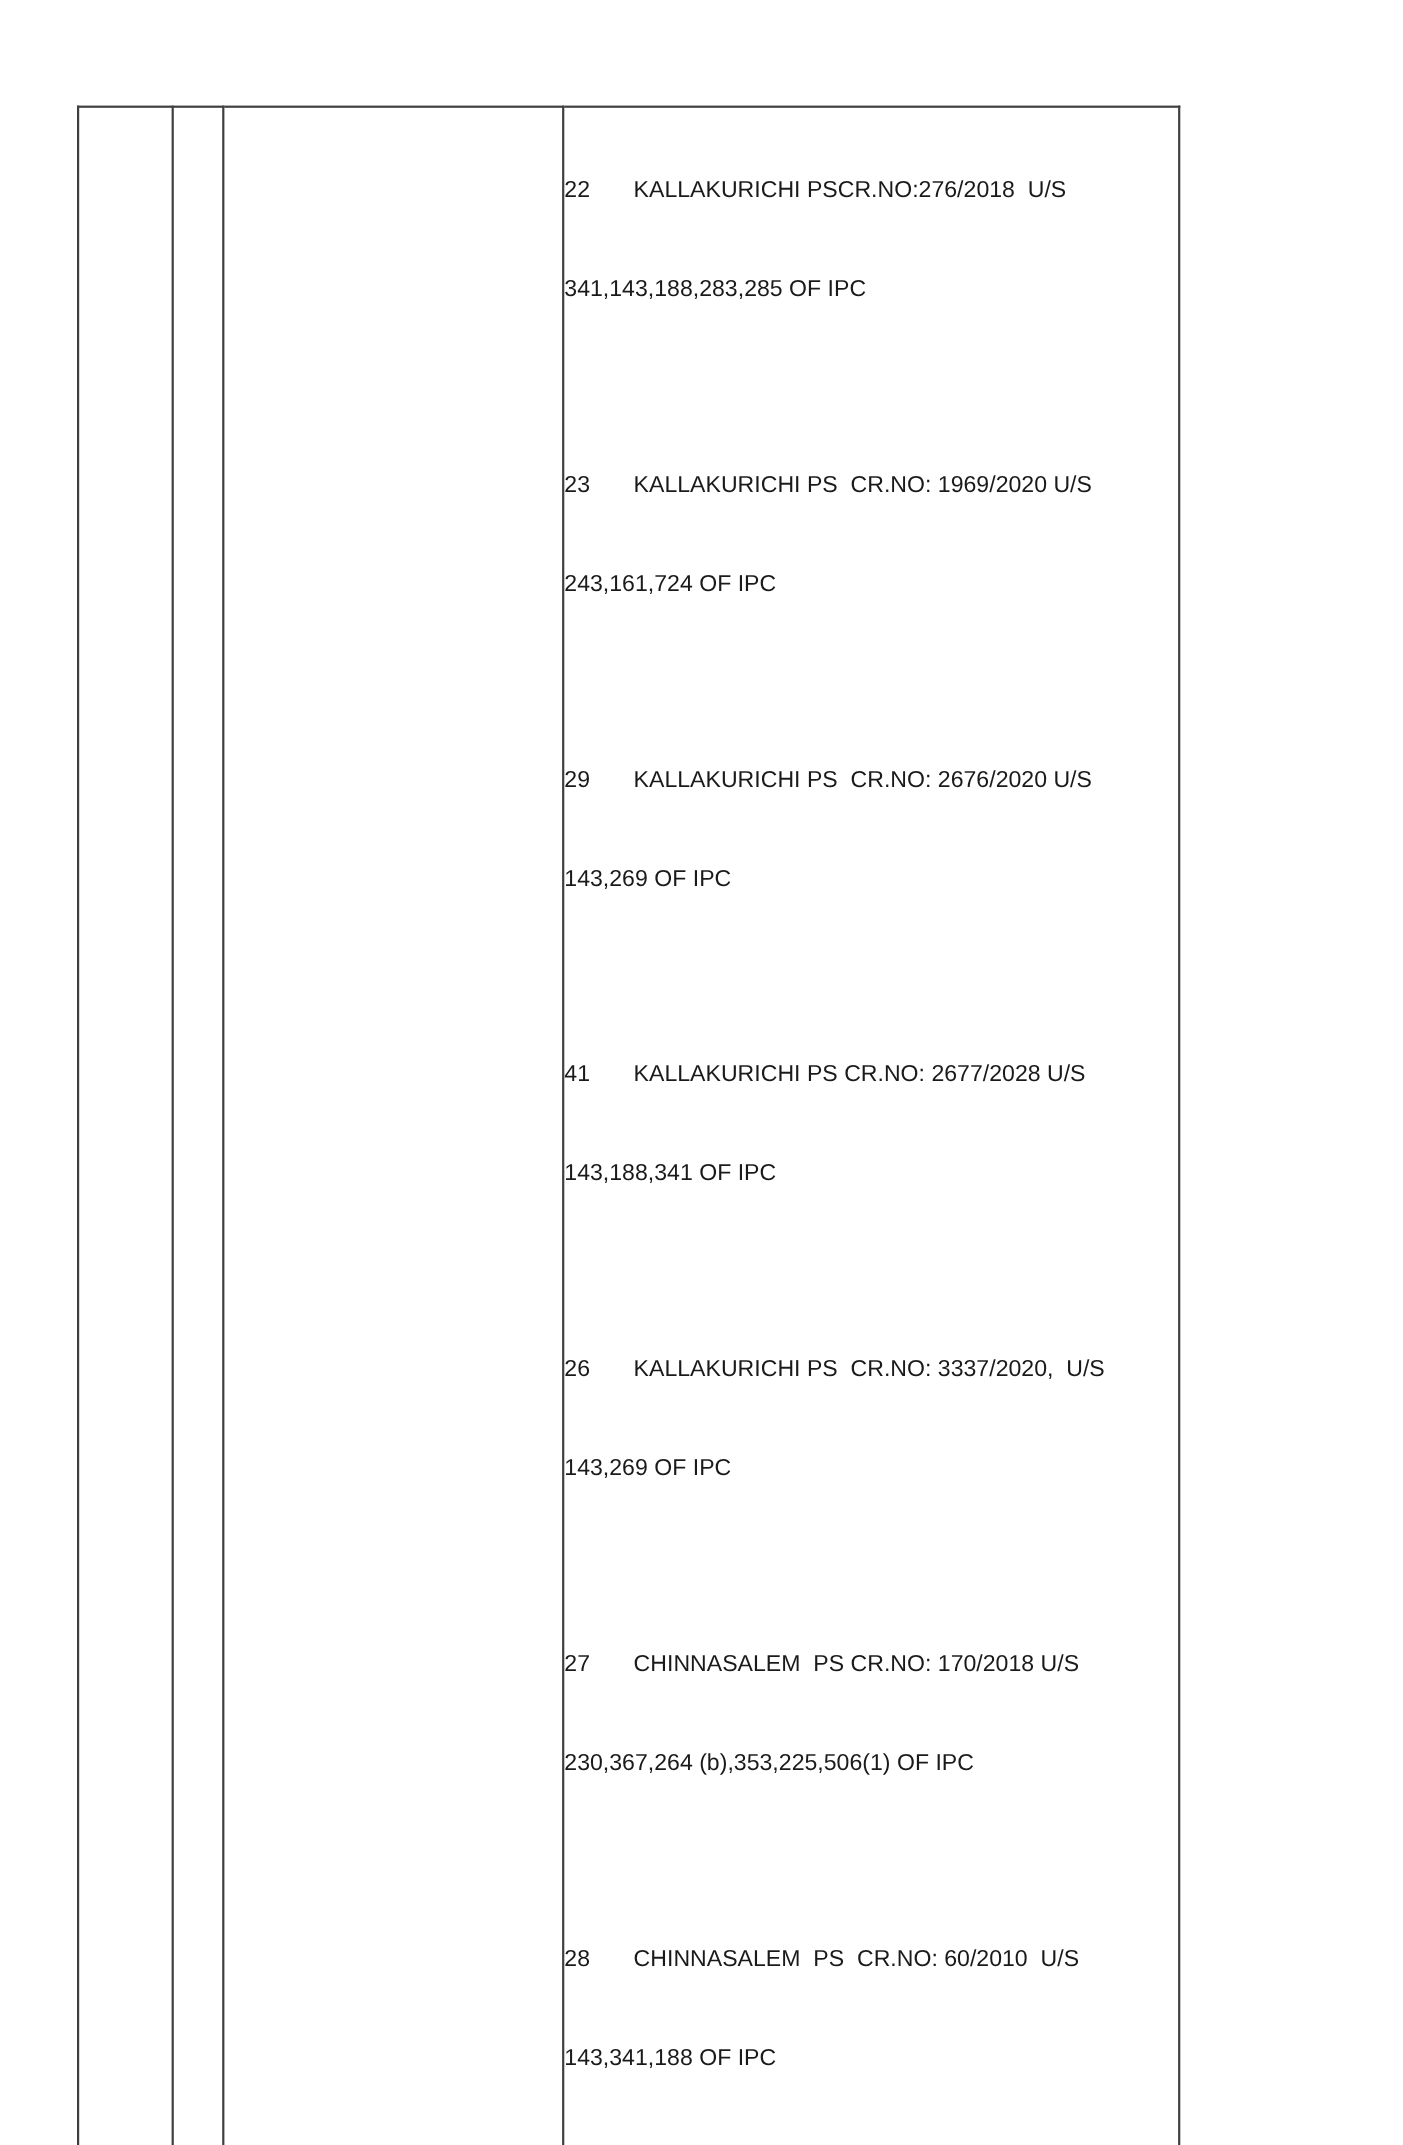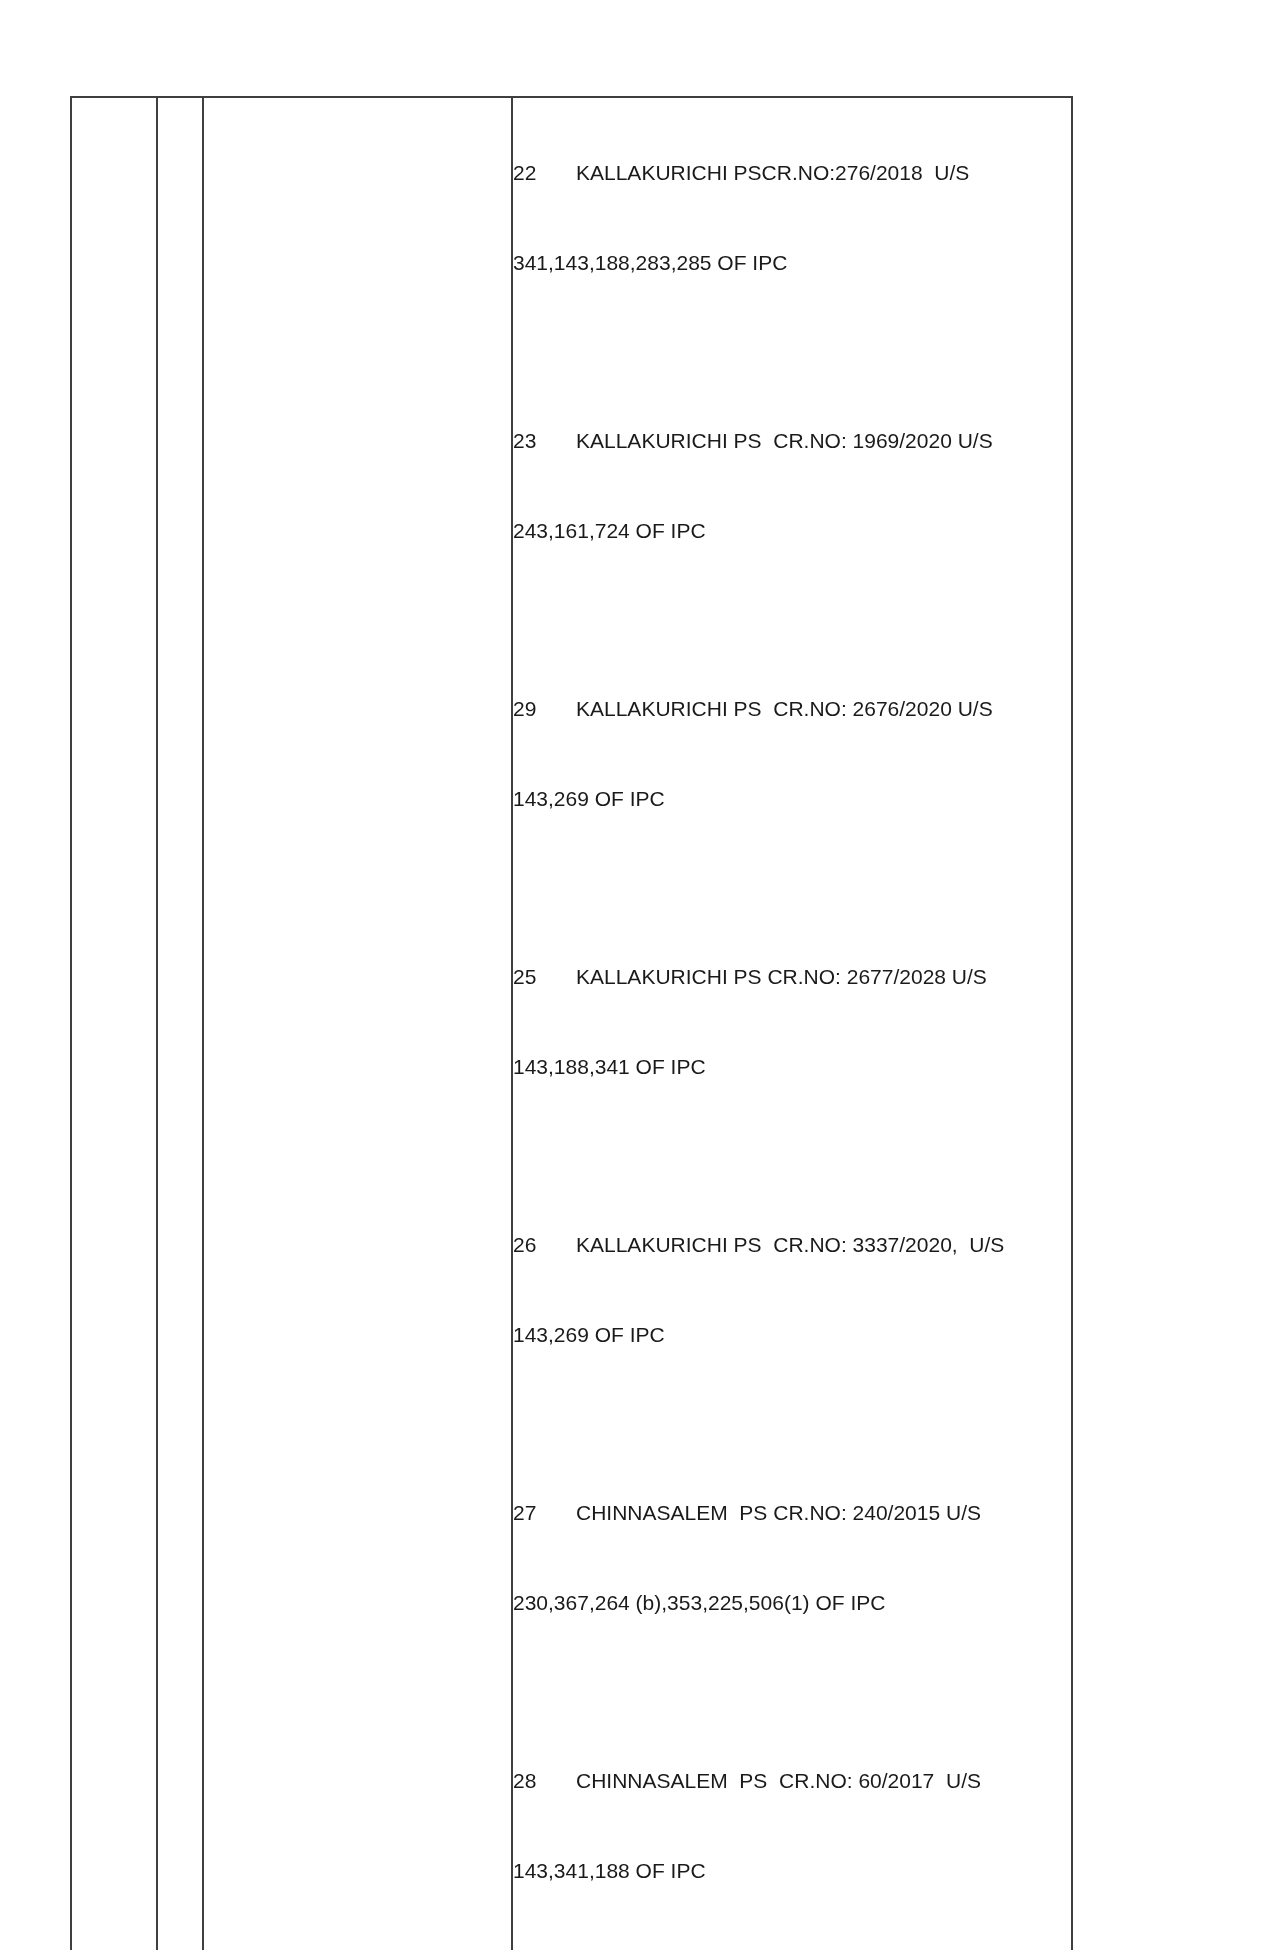--- a/index.html
+++ b/index.html
@@ -55,36 +55,36 @@
     <div class="case-line1"><span class="case-no">23</span><span class="case-text">KALLAKURICHI PS  CR.NO: 1969/2020 U/S</span></div>
     <div class="case-line2">243,161,724 OF IPC</div>
   </div>
 
   <div class="case-item">
     <div class="case-line1"><span class="case-no">29</span><span class="case-text">KALLAKURICHI PS  CR.NO: 2676/2020 U/S</span></div>
     <div class="case-line2">143,269 OF IPC</div>
   </div>
 
   <div class="case-item">
-    <div class="case-line1"><span class="case-no">25</span><span class="case-text">KALLAKURICHI PS CR.NO: 2677/2028 U/S</span></div>
+    <div class="case-line1"><span class="case-no">41</span><span class="case-text">KALLAKURICHI PS CR.NO: 2677/2028 U/S</span></div>
     <div class="case-line2">143,188,341 OF IPC</div>
   </div>
 
   <div class="case-item">
     <div class="case-line1"><span class="case-no">26</span><span class="case-text">KALLAKURICHI PS  CR.NO: 3337/2020,  U/S</span></div>
     <div class="case-line2">143,269 OF IPC</div>
   </div>
 
   <div class="case-item">
-    <div class="case-line1"><span class="case-no">27</span><span class="case-text">CHINNASALEM  PS CR.NO: 240/2015 U/S</span></div>
+    <div class="case-line1"><span class="case-no">27</span><span class="case-text">CHINNASALEM  PS CR.NO: 170/2018 U/S</span></div>
     <div class="case-line2">230,367,264 (b),353,225,506(1) OF IPC</div>
   </div>
 
   <div class="case-item">
-    <div class="case-line1"><span class="case-no">28</span><span class="case-text">CHINNASALEM  PS  CR.NO: 60/2017  U/S</span></div>
+    <div class="case-line1"><span class="case-no">28</span><span class="case-text">CHINNASALEM  PS  CR.NO: 60/2010  U/S</span></div>
     <div class="case-line2">143,341,188 OF IPC</div>
   </div>
 
 </td>
     </tr>
 
   </tbody>
     </table>
 </div>
 

